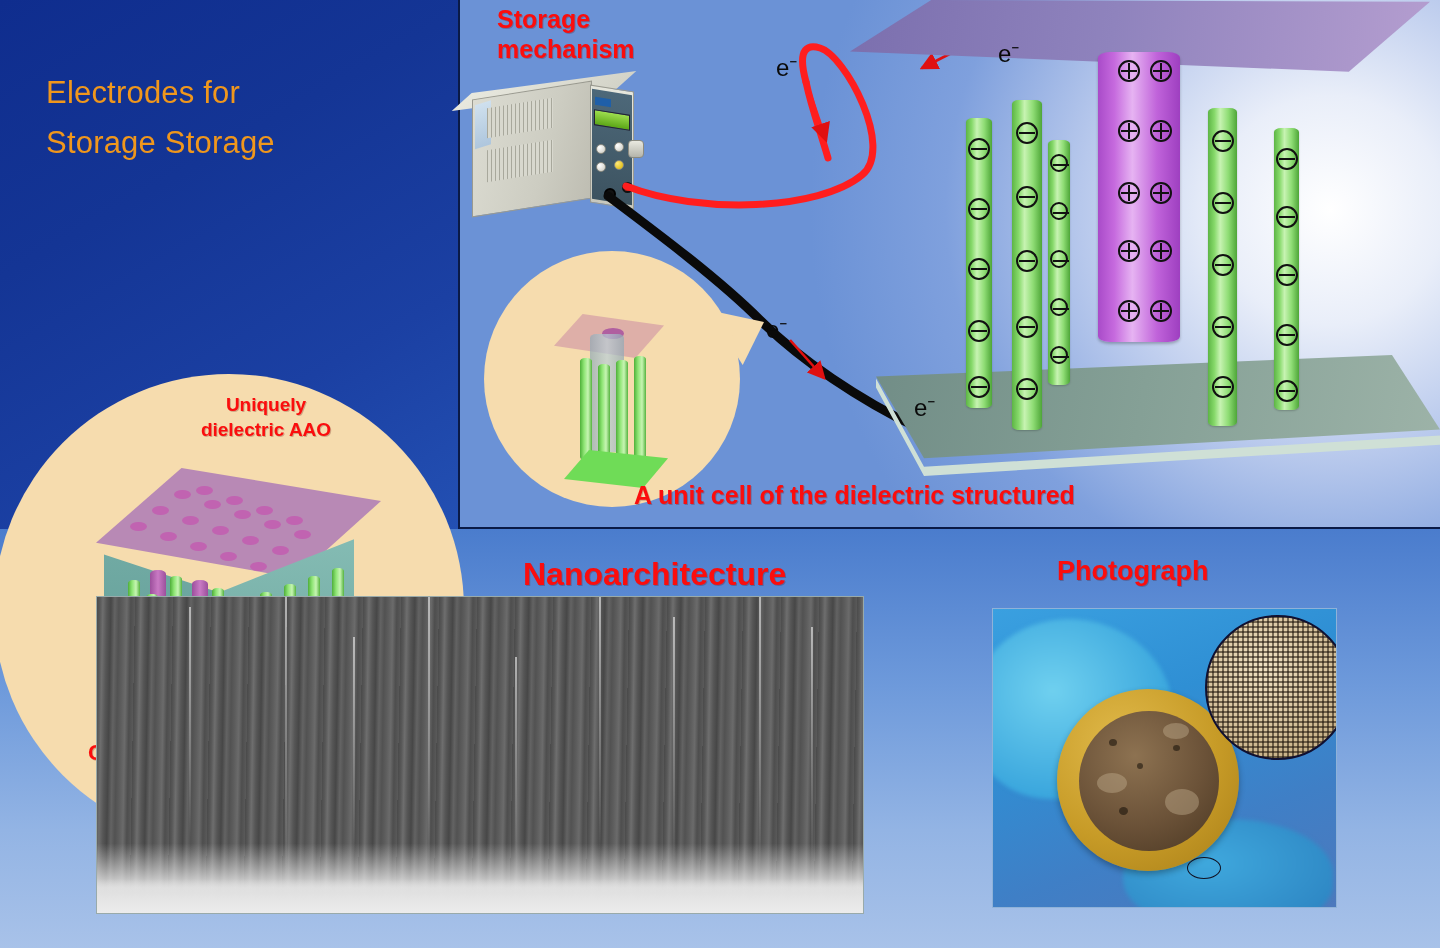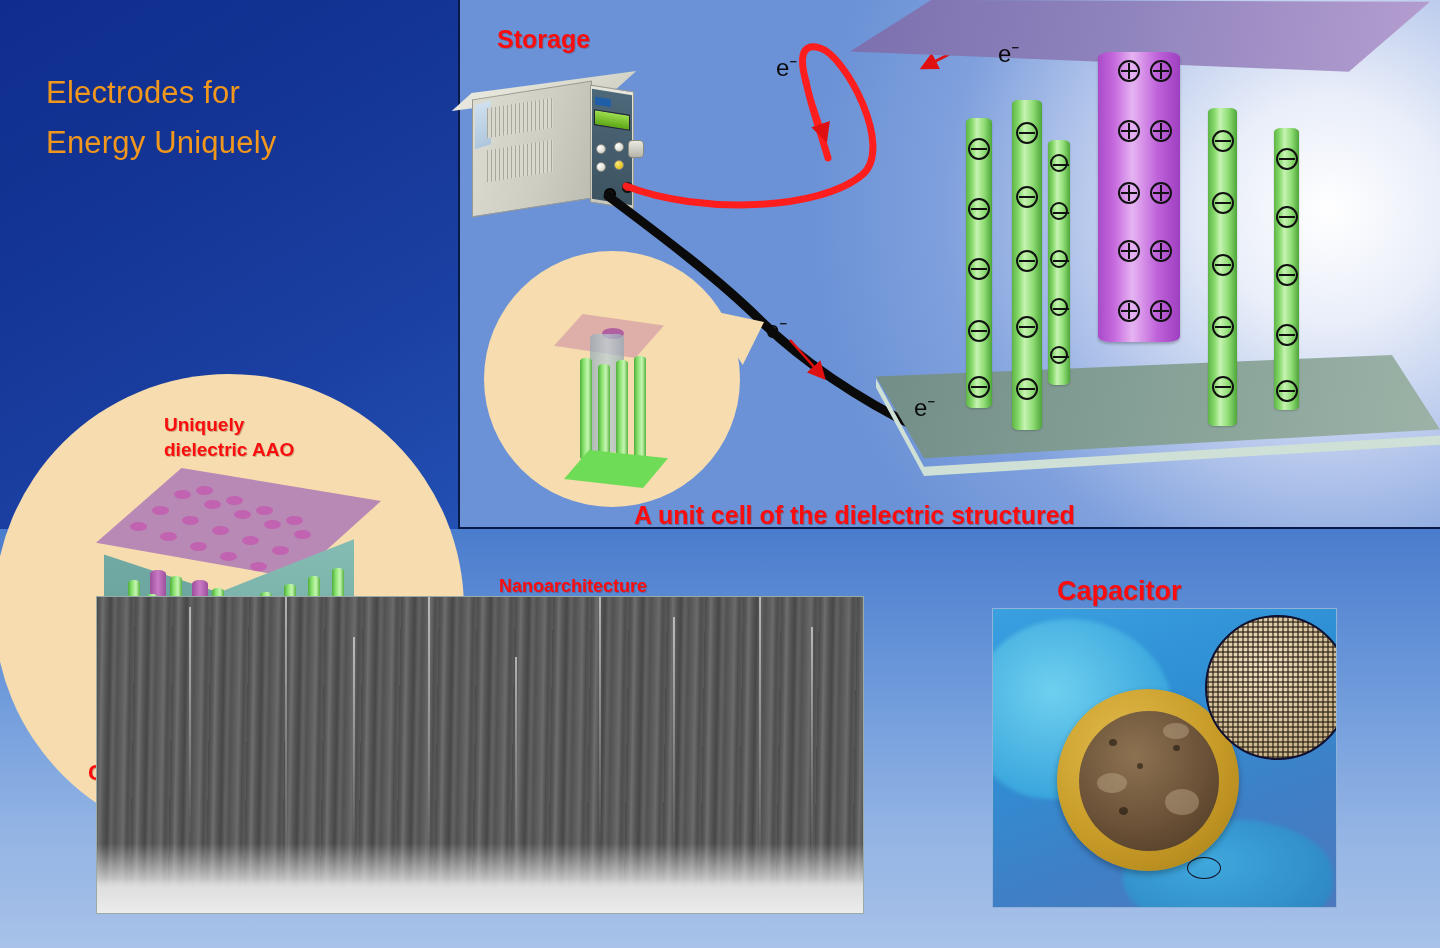--- a/index.html
+++ b/index.html
@@ -32,27 +32,26 @@
 
   
   .title{
     position:absolute; left:46px; top:68px; width:400px;
     color:#f0971c; font-size:31px; line-height:50px; font-weight:400;
     letter-spacing:.2px;
   }
   .lbl-red{
     position:absolute; color:#fb0d0d; font-weight:bold;
     text-shadow:1px 1px 0 rgba(90,0,0,.25);
-    margin-top:20px;
   }
   #storage-mechanism{ left:497px; top:4px; font-size:25px; line-height:30px; width:220px; }
   #unit-cell-caption{ left:634px; top:481px; font-size:25px; }
-  #nanoarch-label{ left:499px; top:556px; font-size:18px; }
+  #nanoarch-label{ left:523px; top:556px; font-size:32px; }
   #photo-label{ left:1057px; top:556px; font-size:27px; }
-  #aao-label{ left:164px; top:392px; font-size:19px; line-height:25px; width:220px;}
+  #aao-label{ left:156px; top:392px; font-size:19px; line-height:25px; text-align:center; width:220px;}
   #cnts-label{ left:88px; top:740px; font-size:22px; }
 
   .elabel{
     position:absolute; color:#0a0a0a; font-size:24px; font-weight:400;
     font-family:"Liberation Sans", sans-serif;
   }
 
   
   .tan-circle{
     position:absolute; border-radius:50%;
@@ -253,25 +252,26 @@
 <div id="stage">
 
   <div class="bg-base"></div>
   <div class="bg-bottom"></div>
   <div class="bg-left"></div>
   <div class="divider-v"></div>
   <div class="divider-h"></div>
 
   <div class="title">
     <div>Electrodes for</div>
-    <div>Energy Uniquely</div>
+    <div>Storage Storage</div>
   </div>
 
   <div class="lbl-red" id="storage-mechanism">
     <div>Storage</div>
+    <div>mechanism</div>
   </div>
 
   <div id="power-supply">
     <div class="ps-top"></div>
     <div class="ps-body">
       <div class="ps-sticker" style="left:2px;top:4px;"></div>
       <div class="ps-vent ps-v1" style="transform:none;left:14px;top:10px;"></div>
       <div class="ps-vent ps-v2" style="transform:none;left:14px;top:52px;"></div>
     </div>
     <div class="ps-front"></div>
@@ -455,21 +455,21 @@
     <div class="sem-streak" style="left:256px;top:40px;height:220px;"></div>
     <div class="sem-streak" style="left:331px;top:0px;height:270px;"></div>
     <div class="sem-streak" style="left:418px;top:60px;height:200px;"></div>
     <div class="sem-streak" style="left:502px;top:0px;height:260px;"></div>
     <div class="sem-streak" style="left:576px;top:20px;height:250px;"></div>
     <div class="sem-streak" style="left:662px;top:0px;height:280px;"></div>
     <div class="sem-streak" style="left:714px;top:30px;height:240px;"></div>
     <div class="sem-bottom"></div>
   </div>
 
-  <div class="lbl-red" id="photo-label">Capacitor</div>
+  <div class="lbl-red" id="photo-label">Photograph</div>
   <div id="photo">
     <div class="glove-a"></div>
     <div class="glove-b"></div>
     <div class="disc-brass">
       <div class="disc-sample">
         <div class="spot" style="left:30px;top:28px;width:8px;height:7px;"></div>
         <div class="spot" style="left:58px;top:52px;width:6px;height:6px;"></div>
         <div class="spot" style="left:94px;top:34px;width:7px;height:6px;"></div>
         <div class="spot" style="left:40px;top:96px;width:9px;height:8px;"></div>
         <div class="spot l" style="left:84px;top:12px;width:26px;height:16px;"></div>

